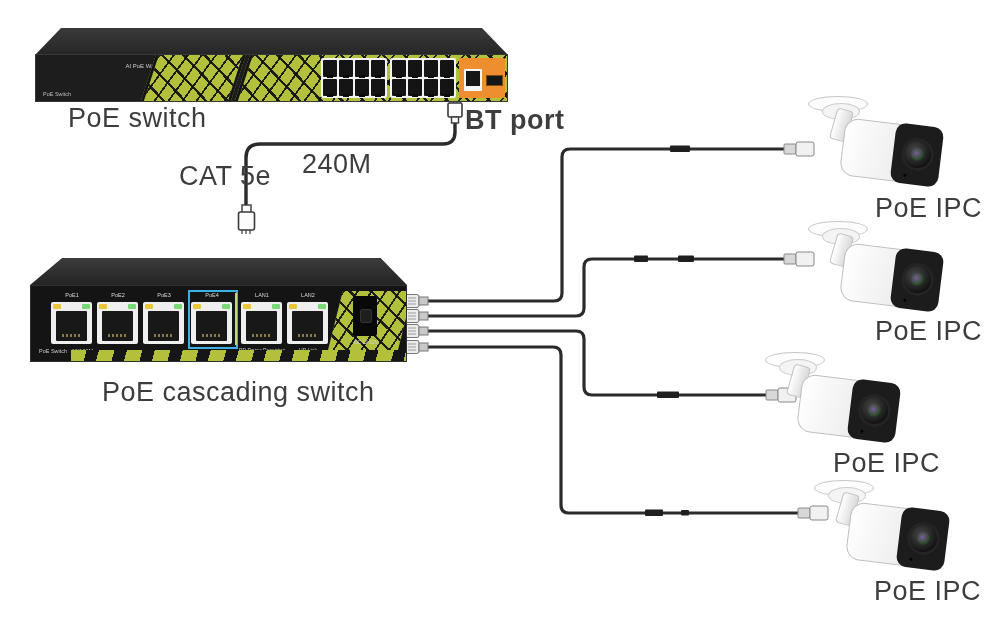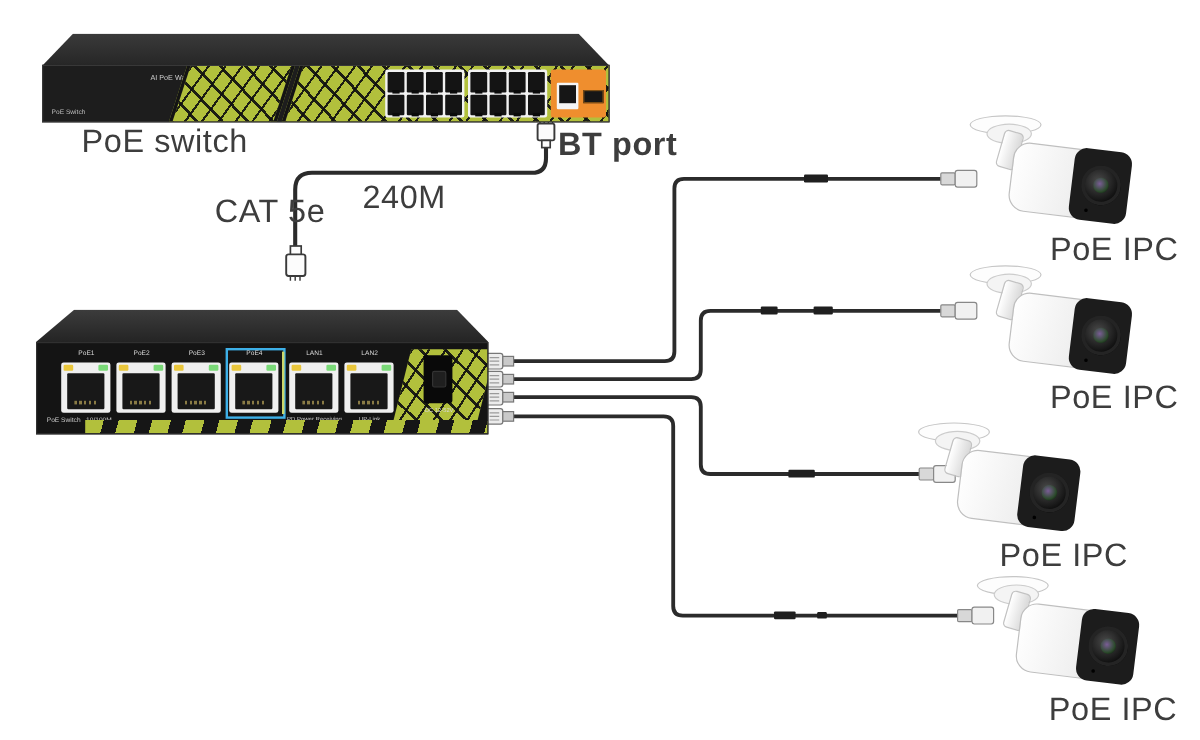--- a/index.html
+++ b/index.html
@@ -255,20 +255,21 @@
         <span>10/100M</span>
       </div>
       <div class="sw2-pattern hatch"></div>
       <div class="psu">
           <div class="psu-dot"></div>
         </div>
       <div class="dclabel">DC 12-52V</div>
       <div class="sw2-stripe stripes"></div>
     </div>
   </div>
+  <div class="lbl" style="left:102px;top:377px;">PoE cascading switch</div>
 
   <div class="camera" style="left:800px;top:96px;">
     <div class="cam-plate"></div>
       <div class="cam-plate2"></div>
     <div class="cam-arm"></div>
     <div class="cam-body"></div>
     <div class="cam-front">
         <div class="cam-lens"></div>
         <div class="cam-mic"></div>
       </div>

